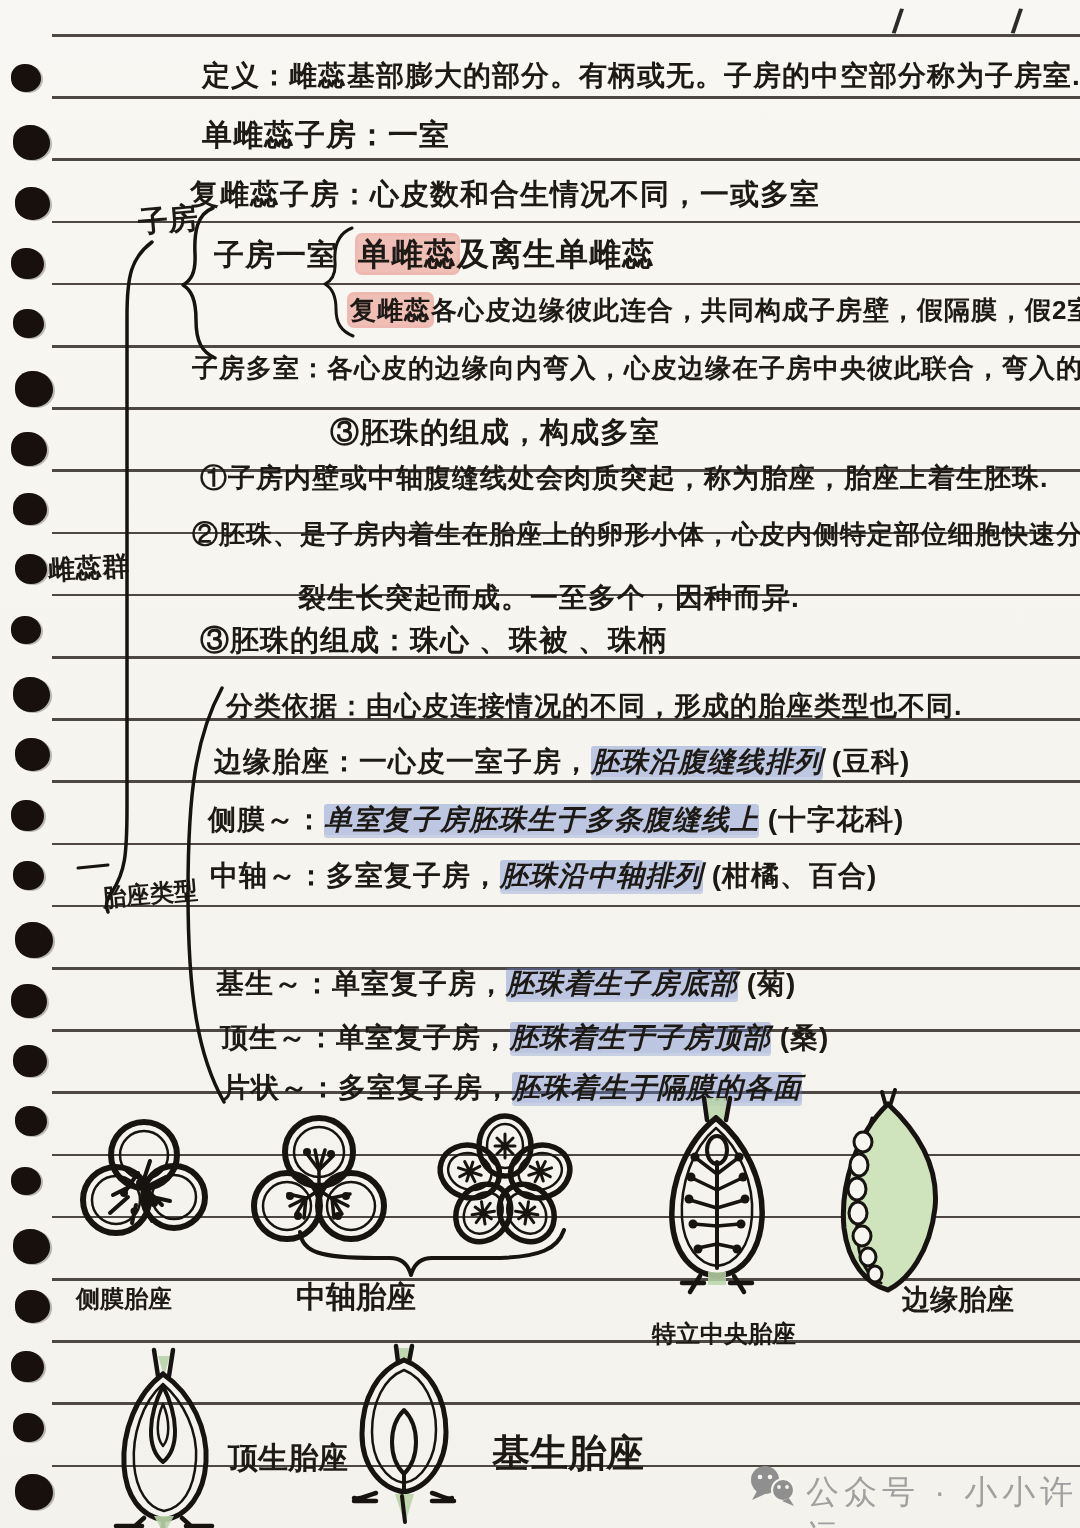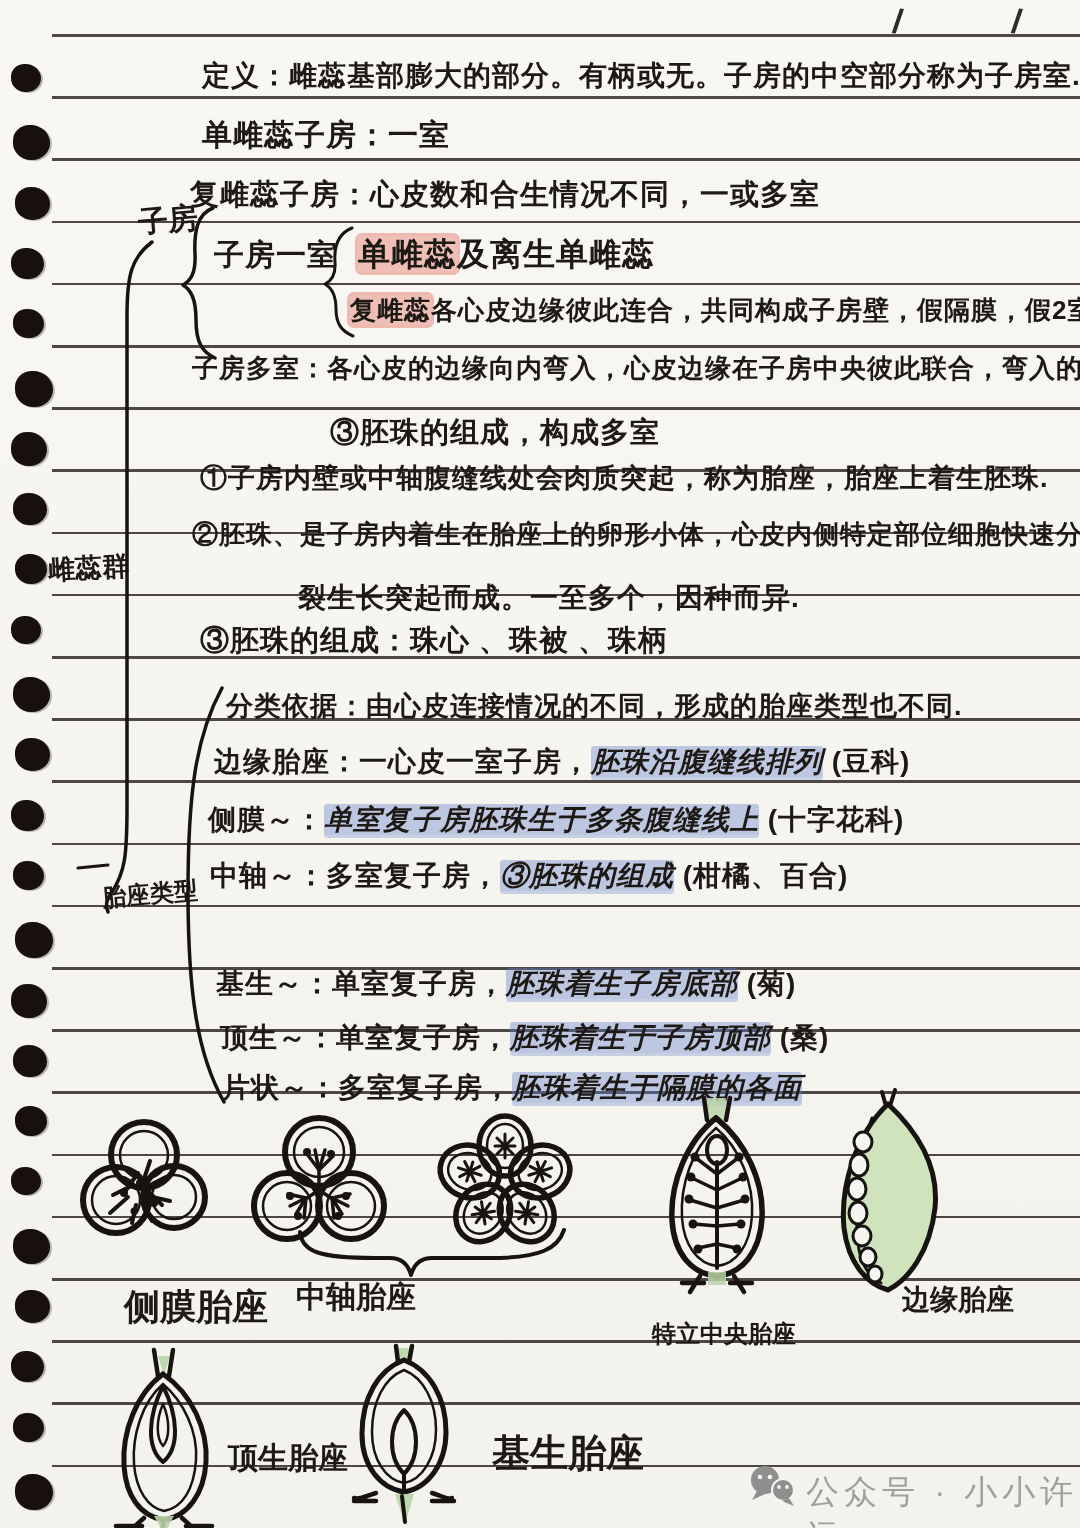--- a/index.html
+++ b/index.html
@@ -79,21 +79,21 @@
   <div class="hw" style="left:192px;top:352px;font-size:26px;">子房多室：各心皮的边缘向内弯入，心皮边缘在子房中央彼此联合，弯入的</div>
   <div class="hw" style="left:330px;top:414px;font-size:29px;">③胚珠的组成，构成多室</div>
   <div class="hw" style="left:200px;top:462px;font-size:27px;">①子房内壁或中轴腹缝线处会肉质突起，称为胎座，胎座上着生胚珠.</div>
   <div class="hw" style="left:192px;top:518px;font-size:26px;">②胚珠、是子房内着生在胎座上的卵形小体，心皮内侧特定部位细胞快速分</div>
   <div class="hw" style="left:298px;top:580px;font-size:28px;">裂生长突起而成。一至多个，因种而异.</div>
   <div class="hw" style="left:200px;top:622px;font-size:29px;">③胚珠的组成：珠心 、珠被 、珠柄</div>
   <div class="hw" style="left:198px;top:690px;font-size:27px;margin-left:28px;">分类依据：由心皮连接情况的不同，形成的胎座类型也不同.</div>
 
   <div class="hw" style="left:214px;top:744px;font-size:28px;"><span>边缘胎座：一心皮一室子房，</span><span class="hl-blue">胚珠沿腹缝线排列</span><span> (豆科)</span></div>
   <div class="hw" style="left:208px;top:802px;font-size:28px;"><span>侧膜～：</span><span class="hl-blue">单室复子房胚珠生于多条腹缝线上</span><span> (十字花科)</span></div>
-  <div class="hw" style="left:210px;top:858px;font-size:28px;"><span>中轴～：多室复子房，</span><span class="hl-blue">③胚珠的组成</span><span> (柑橘、百合)</span></div>
+  <div class="hw" style="left:210px;top:858px;font-size:28px;"><span>中轴～：多室复子房，</span><span class="hl-blue">胚珠沿中轴排列</span><span> (柑橘、百合)</span></div>
   <div class="hw" style="left:216px;top:966px;font-size:28px;"><span>基生～：单室复子房，</span><span class="hl-blue">胚珠着生子房底部</span><span> (菊)</span></div>
   <div class="hw" style="left:220px;top:1020px;font-size:28px;"><span>顶生～：单室复子房，</span><span class="hl-blue">胚珠着生于子房顶部</span><span> (桑)</span></div>
   <div class="hw" style="left:222px;top:1070px;font-size:28px;"><span>片状～：多室复子房，</span><span class="hl-blue">胚珠着生于隔膜的各面</span><span></span></div>
 
   <svg width="135" height="145" viewBox="0 0 135 145" style="left:78px;top:1115px;">
     <circle class="ink" stroke-width="6" cx="66" cy="40" r="33"></circle>
     <circle class="ink" stroke-width="2.5" cx="66" cy="40" r="24"></circle>
     <circle class="ink" stroke-width="6" cx="38" cy="85" r="33"></circle>
     <circle class="ink" stroke-width="2.5" cx="38" cy="85" r="24"></circle>
     <circle class="ink" stroke-width="6" cx="96" cy="82" r="31"></circle>
@@ -240,21 +240,21 @@
         <ellipse cx="36" cy="167" rx="8" ry="9"></ellipse>
         <ellipse cx="43" cy="184" rx="7" ry="8"></ellipse>
       </g>
     </g>
   </svg>
 
   <svg width="300" height="55" viewBox="0 0 300 55" style="left:280px;top:1228px;">
     <path class="ink" stroke-width="4" d="M20,4 C22,24 40,30 95,30 L110,30 C122,30 128,36 131,47 C134,36 140,30 152,30 L210,30 C262,30 278,20 284,2"></path>
   </svg>
 
-  <div class="dlabel" style="left:76px;top:1283px;font-size:36px;margin-left:48px;">侧膜胎座</div>
+  <div class="dlabel" style="left:76px;top:1283px;font-size:24px;">侧膜胎座</div>
   <div class="dlabel" style="left:296px;top:1277px;font-size:30px;">中轴胎座</div>
   <div class="dlabel" style="left:652px;top:1278px;font-size:24px;margin-top:40px;">特立中央胎座</div>
   <div class="dlabel" style="left:902px;top:1281px;font-size:28px;">边缘胎座</div>
 
   <svg width="105" height="185" viewBox="0 0 105 185" style="left:112px;top:1350px;">
     <polygon points="46,6 58,6 52,26" fill="#b9d4a8" opacity=".9"></polygon>
     <g class="ink">
       <path stroke-width="4.5" d="M42,0 L46,26 M61,0 L57,26"></path>
       <path stroke-width="5" d="M51,24 C24,44 10,82 12,116 C14,146 28,166 52,170 C76,166 92,144 94,112 C96,80 80,44 51,24"></path>
       <path stroke-width="2.5" d="M51,34 C30,52 20,86 22,114 C24,140 36,158 52,161 C70,158 82,140 84,110 C86,82 72,52 51,34"></path>

